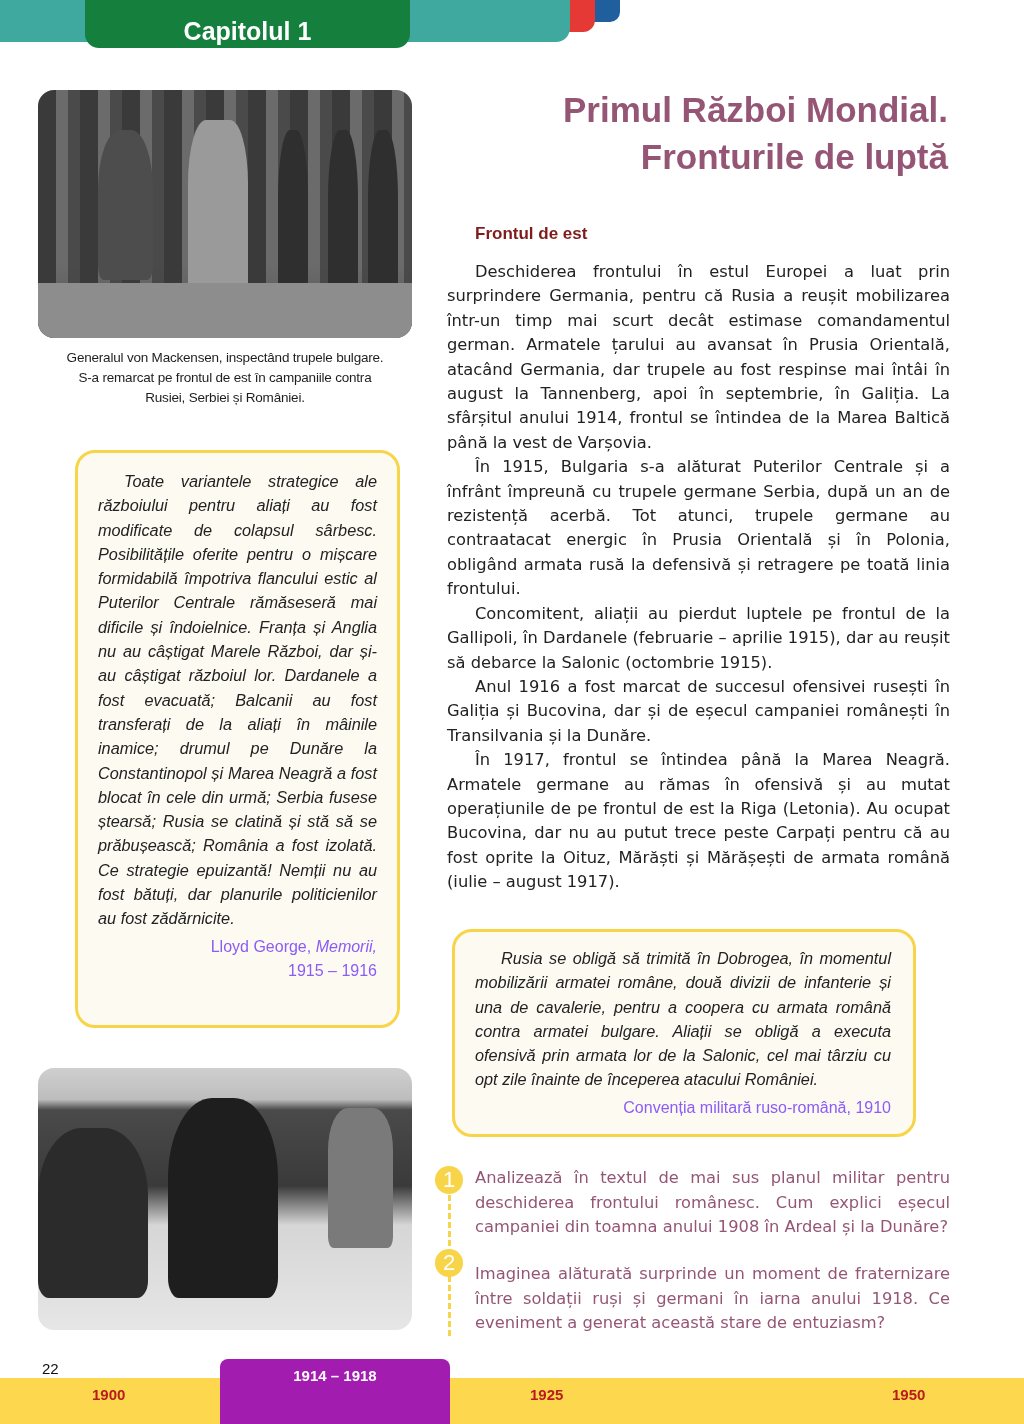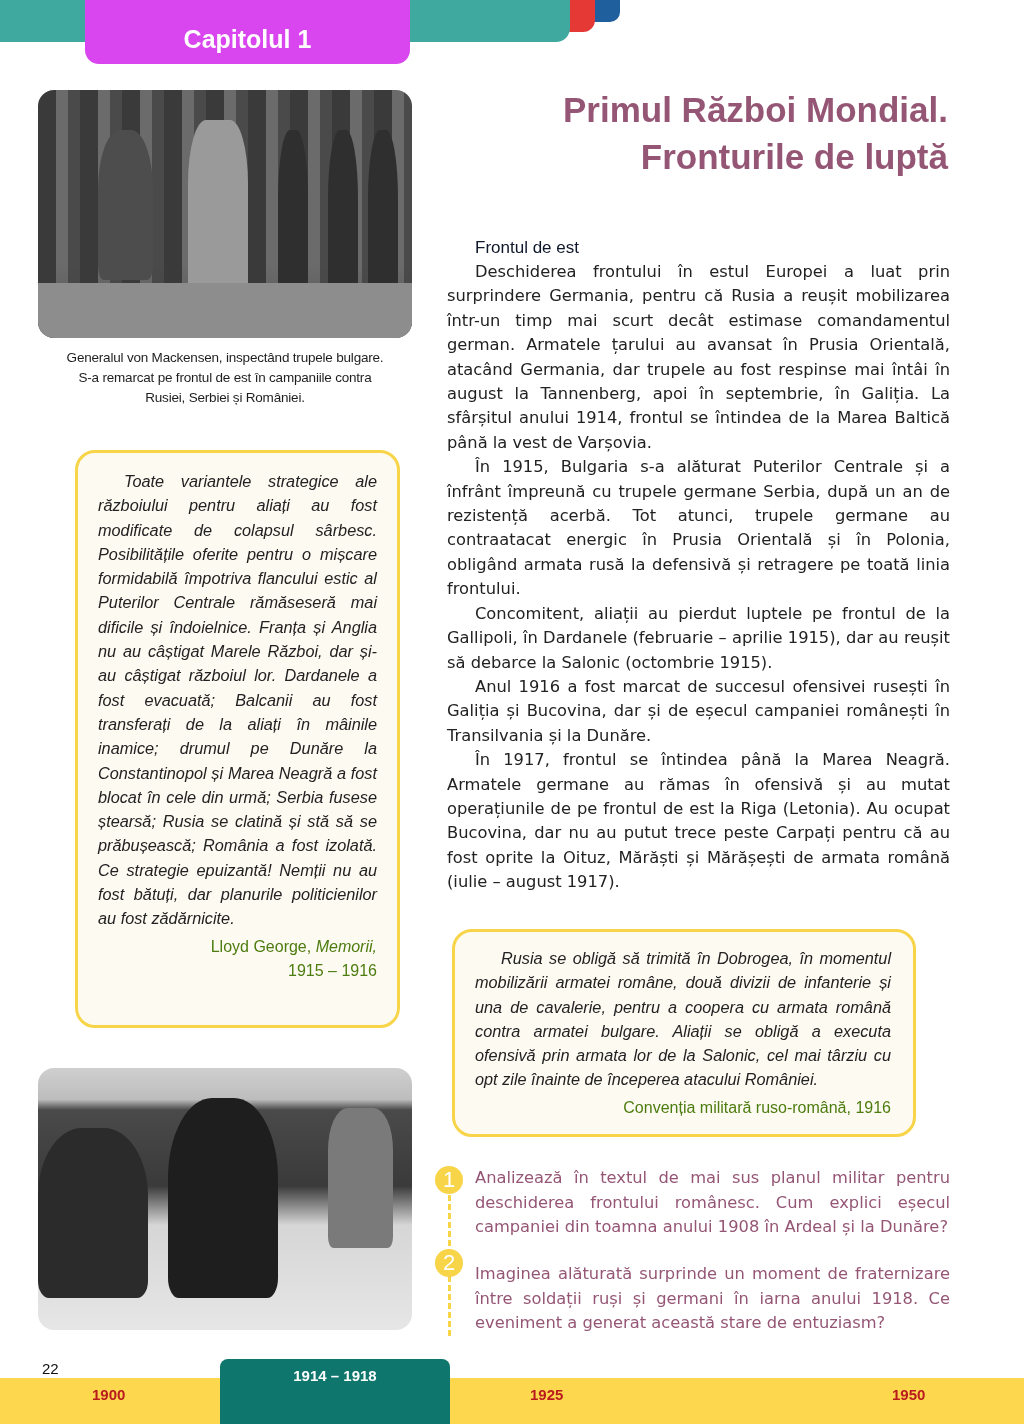--- a/index.html
+++ b/index.html
@@ -9,32 +9,32 @@
     font-family:"Liberation Sans", sans-serif;
     color:#1e1e1e;
   }
   .abs { position:absolute; }
 
   
   .band-blue { left:560px; top:0; width:60px; height:22px; background:#1f5f9e; border-radius:0 0 10px 0; }
   .band-red  { left:540px; top:0; width:55px; height:32px; background:#e53935; border-radius:0 0 12px 0; }
   .band-teal { left:0; top:0; width:570px; height:42px; background:#3fa9a0; border-radius:0 0 14px 0; }
   .chapter-tab {
-    left:85px; top:0; width:325px; height:64px; background:#d946ef;
+    left:85px; top:0; width:325px; height:48px; background:#15803d;
     border-radius:0 0 14px 14px; color:#fff;
     display:flex; align-items:center; justify-content:center; padding-top:14px; box-sizing:border-box;
     font-size:25px; font-weight:bold;
   }
 
   
   .title {
     right:76px; top:86px; width:520px; text-align:right;
     color:#955675; font-weight:bold; font-size:35px; line-height:47px;
   }
-  .subheading { left:475px; top:238px; color:#0f172a; font-weight:normal; font-size:17px; }
+  .subheading { left:475px; top:224px; color:#7f1d1d; font-weight:bold; font-size:17px; }
 
   
   .body-text {
     left:447px; top:260px; width:503px;
     font-family:"DejaVu Sans", sans-serif;
     font-size:16.3px; line-height:24.4px; text-align:justify;
     color:#222;
   }
   .body-text p { margin:0; text-indent:28px; }
 
@@ -66,21 +66,21 @@
   .quote-box {
     background:#fdfaf2; border:3px solid #f8d448; border-radius:20px; box-sizing:border-box;
   }
   .quote1 { left:75px; top:450px; width:325px; height:578px; padding:16px 20px 0 20px; }
   .quote2 { left:452px; top:929px; width:464px; height:208px; padding:14px 22px 0 20px; }
   .quote-text {
     font-style:italic; font-size:16.3px; line-height:24.3px; text-align:justify;
     font-family:"Liberation Sans", sans-serif; color:#222;
   }
   .quote-text .first { display:inline-block; width:26px; }
-  .quote-src { text-align:right; font-size:16px; line-height:24px; margin-top:4px; color:#4d7c0f; }
+  .quote-src { text-align:right; font-size:16px; line-height:24px; margin-top:4px; color:#8b5cf6; }
   .quote-src i { font-style:italic; }
 
   
   .q-line { left:448px; top:1186px; width:0; height:150px; border-left:3px dashed #f8d448; }
   .q-num {
     width:28px; height:28px; border-radius:50%; background:#f8d448; color:#fff;
     font-size:22px; display:flex; align-items:center; justify-content:center;
   }
   .q-num1 { left:435px; top:1166px; }
   .q-num2 { left:435px; top:1249px; }
@@ -88,21 +88,21 @@
     left:475px; width:475px; color:#955675;
     font-family:"DejaVu Sans", sans-serif;
     font-size:16.3px; line-height:24.5px; text-align:justify;
   }
   .q-text1 { top:1166px; }
   .q-text2 { top:1262px; }
 
   
   .timeline { left:0; top:1378px; width:1024px; height:46px; background:#fdd84f; }
   .tl-period {
-    left:220px; top:1359px; width:230px; height:65px; background:#0f766e;
+    left:220px; top:1359px; width:230px; height:65px; background:#a21caf;
     border-radius:8px 8px 0 0; color:#fff; text-align:center;
     font-size:15px; font-weight:bold; padding-top:8px; box-sizing:border-box;
   }
   .tl-year { top:1386px; color:#b91c1c; font-weight:bold; font-size:15px; }
   .page-num { left:42px; top:1360px; font-size:15px; color:#111; }
 </style>
 </head>
 <body>
 
 <div class="abs band-blue"></div>
@@ -149,21 +149,21 @@
 <div class="abs body-text">
   <p>Deschiderea frontului în estul Europei a luat prin surprindere Germania, pentru că Rusia a reușit mobilizarea într-un timp mai scurt decât estimase comandamentul german. Armatele țarului au avansat în Prusia Orientală, atacând Germania, dar trupele au fost respinse mai întâi în august la Tannenberg, apoi în septembrie, în Galiția. La sfârșitul anului 1914, frontul se întindea de la Marea Baltică până la vest de Varșovia.</p>
   <p>În 1915, Bulgaria s-a alăturat Puterilor Centrale și a înfrânt împreună cu trupele germane Serbia, după un an de rezistență acerbă. Tot atunci, trupele germane au contraatacat energic în Prusia Orientală și în Polonia, obligând armata rusă la defensivă și retragere pe toată linia frontului.</p>
   <p>Concomitent, aliații au pierdut luptele pe frontul de la Gallipoli, în Dardanele (februarie – aprilie 1915), dar au reușit să debarce la Salonic (octombrie 1915).</p>
   <p>Anul 1916 a fost marcat de succesul ofensivei rusești în Galiția și Bucovina, dar și de eșecul campaniei românești în Transilvania și la Dunăre.</p>
   <p>În 1917, frontul se întindea până la Marea Neagră. Armatele germane au rămas în ofensivă și au mutat operațiunile de pe frontul de est la Riga (Letonia). Au ocupat Bucovina, dar nu au putut trece peste Carpați pentru că au fost oprite la Oituz, Mărăști și Mărășești de armata română (iulie – august 1917).</p>
 </div>
 
 <div class="abs quote-box quote2">
   <div class="quote-text"><span class="first"></span><span>Rusia se obligă să trimită în Dobrogea, în momentul mobilizării armatei române, două divizii de infanterie și una de cavalerie, pentru a coopera cu armata română contra armatei bulgare. Aliații se obligă a executa ofensivă prin armata lor de la Salonic, cel mai târziu cu opt zile înainte de începerea atacului României.</span></div>
-  <div class="quote-src">Convenția militară ruso-română, 1916</div>
+  <div class="quote-src">Convenția militară ruso-română, 1910</div>
 </div>
 
 <div class="abs q-line"></div>
 <div class="abs q-num q-num1">1</div>
 <div class="abs q-text q-text1">Analizează în textul de mai sus planul militar pentru deschiderea frontului românesc. Cum explici eșecul campaniei din toamna anului 1908 în Ardeal și la Dunăre?</div>
 <div class="abs q-num q-num2">2</div>
 <div class="abs q-text q-text2">Imaginea alăturată surprinde un moment de fraternizare între soldații ruși și germani în iarna anului 1918. Ce eveniment a generat această stare de entuziasm?</div>
 
 <div class="abs page-num">22</div>
 <div class="abs timeline"></div>

